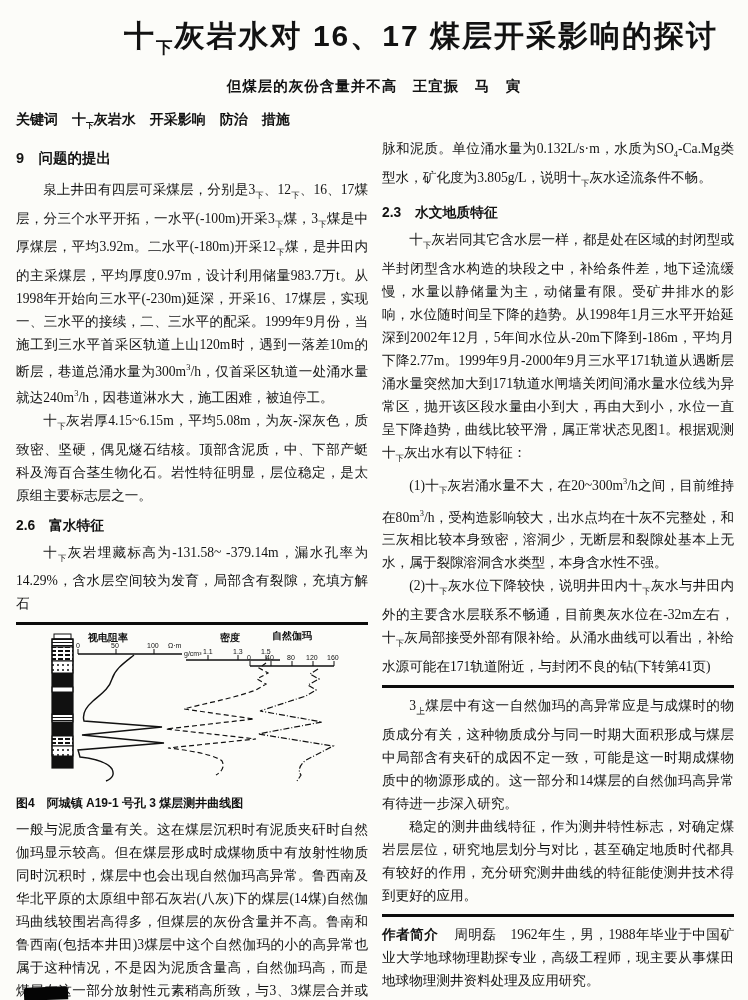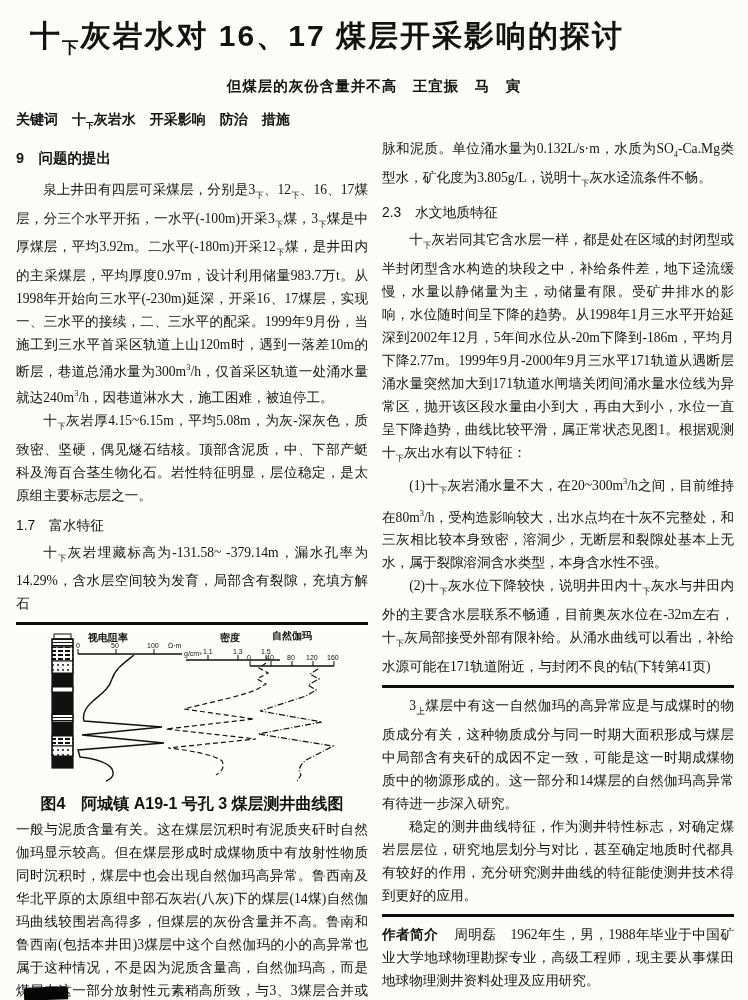--- a/index.html
+++ b/index.html
@@ -2,41 +2,41 @@
 <html><head>
 <meta charset="utf-8">
 <style>
   html,body{margin:0;padding:0;background:#e8e8e4;}
   .page{
     position:relative;width:748px;height:1000px;margin:0 auto;
     background:#fcfcf9;color:#121212;overflow:hidden;
     font-family:"Liberation Serif","DejaVu Serif",serif;
   }
   .title{
-    margin:16px 30px 0 30px;text-align:left;
+    margin:16px 30px 0 30px;text-align:right;
     font-size:30px;font-weight:bold;letter-spacing:2px;
     font-family:"Liberation Sans","DejaVu Sans",sans-serif;
   }
   .title sub,.kw sub{font-size:.55em;}
   .byline{margin-top:18px;text-align:center;font-size:14.5px;font-weight:bold;letter-spacing:1px;}
   .kw{margin:15px 16px 0 16px;font-size:14px;font-weight:bold;
       font-family:Liberation Serif, serif;}
   .kw .kwlab{margin-right:14px;}
   .columns{display:flex;gap:14px;padding:6px 14px 0 16px;}
   .col{width:352px;font-size:13.6px;line-height:23px;text-align:justify;}
   .col p{margin:0;}
   .col p.ind{text-indent:2em;}
   h2.sec{font-size:14.5px;font-weight:bold;margin:10px 0 8px 0;
      font-family:"Liberation Sans","DejaVu Sans",sans-serif;}
-  h3.sub{font-size:13.8px;font-weight:normal;margin:7px 0 4px 0;
+  h3.sub{font-size:13.8px;font-weight:bold;margin:7px 0 4px 0;
      font-family:"Liberation Sans","DejaVu Sans",sans-serif;}
   .rule{border:0;border-top:3px solid #0c0c0c;margin:7px 0 6px 0;}
   sub{font-size:.62em;} sup{font-size:.62em;}
   figure{margin:2px 0 0 0;padding:0;}
-  .figcap{text-align:center;font-size:16px;font-weight:bold;margin:2px 0 3px 0;
+  .figcap{text-align:left;font-size:12px;font-weight:bold;margin:2px 0 3px 0;
      font-family:"Liberation Sans","DejaVu Sans",sans-serif;}
   .bio{margin-top:2px;}
   .bio .biolab{font-weight:bold;margin-right:16px;font-family:"Liberation Sans",sans-serif;}
   .smudge{position:absolute;left:24px;bottom:0;width:44px;height:13px;background:#050505;
      border-radius:3px 3px 0 0;transform:rotate(-2deg);}
   svg text{font-family:"Liberation Sans","DejaVu Sans",sans-serif;fill:#111;}
   svg .tlab{font-size:10px;font-weight:bold;}
   svg .tick{font-size:7px;}
 </style>
 </head>
@@ -52,21 +52,21 @@
     <span class="kwlab">关键词</span><span>十<sub>下</sub>灰岩水　开采影响　防治　措施</span>
   </div>
 
   <div class="columns">
 
     <div class="col">
       <h2 class="sec">9　问题的提出</h2>
       <p class="ind">泉上井田有四层可采煤层，分别是3<sub>下</sub>、12<sub>下</sub>、16、17煤层，分三个水平开拓，一水平(-100m)开采3<sub>下</sub>煤，3<sub>下</sub>煤是中厚煤层，平均3.92m。二水平(-180m)开采12<sub>下</sub>煤，是井田内的主采煤层，平均厚度0.97m，设计利用储量983.7万t。从1998年开始向三水平(-230m)延深，开采16、17煤层，实现一、三水平的接续，二、三水平的配采。1999年9月份，当施工到三水平首采区轨道上山120m时，遇到一落差10m的断层，巷道总涌水量为300m<sup>3</sup>/h，仅首采区轨道一处涌水量就达240m<sup>3</sup>/h，因巷道淋水大，施工困难，被迫停工。</p>
 
       <p class="ind">十<sub>下</sub>灰岩厚4.15~6.15m，平均5.08m，为灰-深灰色，质致密、坚硬，偶见燧石结核。顶部含泥质，中、下部产蜓科及海百合茎生物化石。岩性特征明显，层位稳定，是太原组主要标志层之一。</p>
-      <h3 class="sub">1.7　富水特征</h3>
+      <h3 class="sub">2.6　富水特征</h3>
       <p class="ind">十<sub>下</sub>灰岩埋藏标高为-131.58~ -379.14m，漏水孔率为14.29%，含水层空间较为发育，局部含有裂隙，充填方解石</p>
 
       <hr class="rule">
 
       <figure>
         <svg width="352" height="152" viewBox="0 38 352 152">
           <defs>
             <pattern id="hatch" width="5" height="3" patternUnits="userSpaceOnUse">
               <rect width="5" height="3" fill="#fff"></rect>
                 <line x1="0" y1="1.5" x2="5" y2="1.5" stroke="#111" stroke-width="1"></line>

